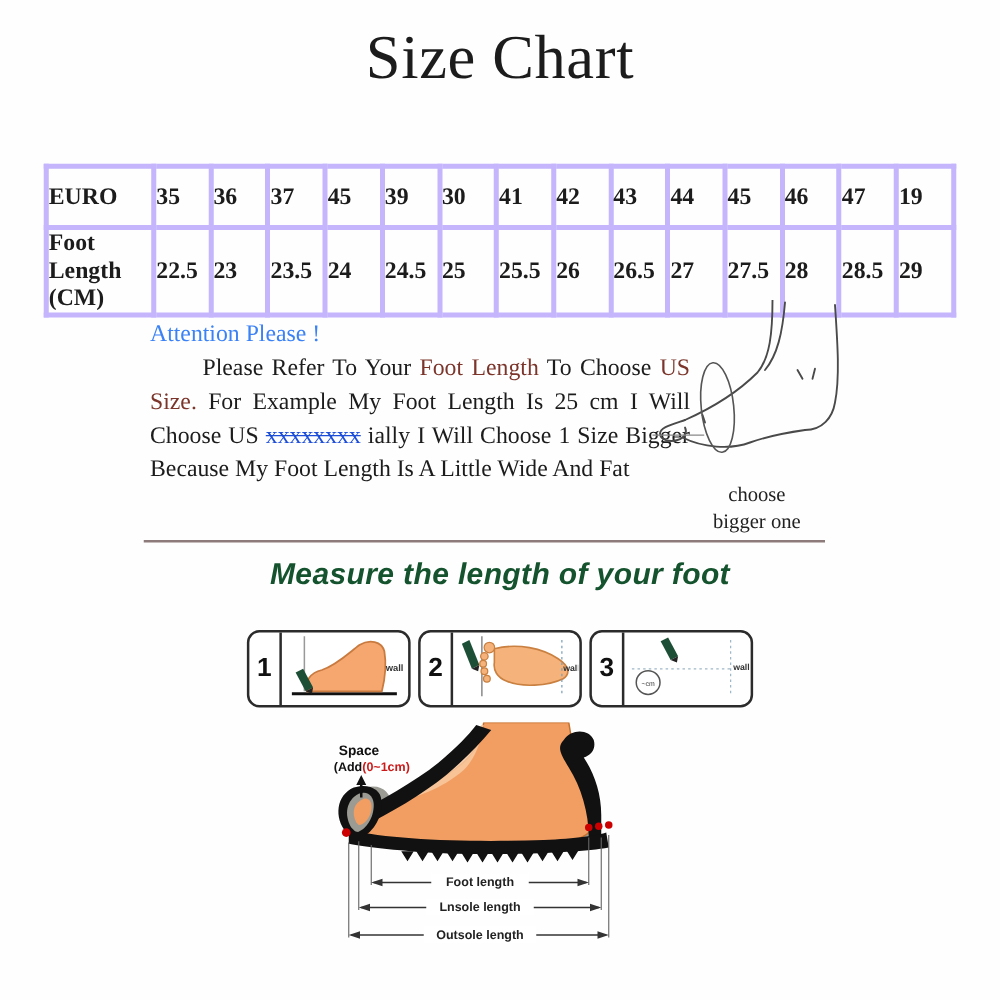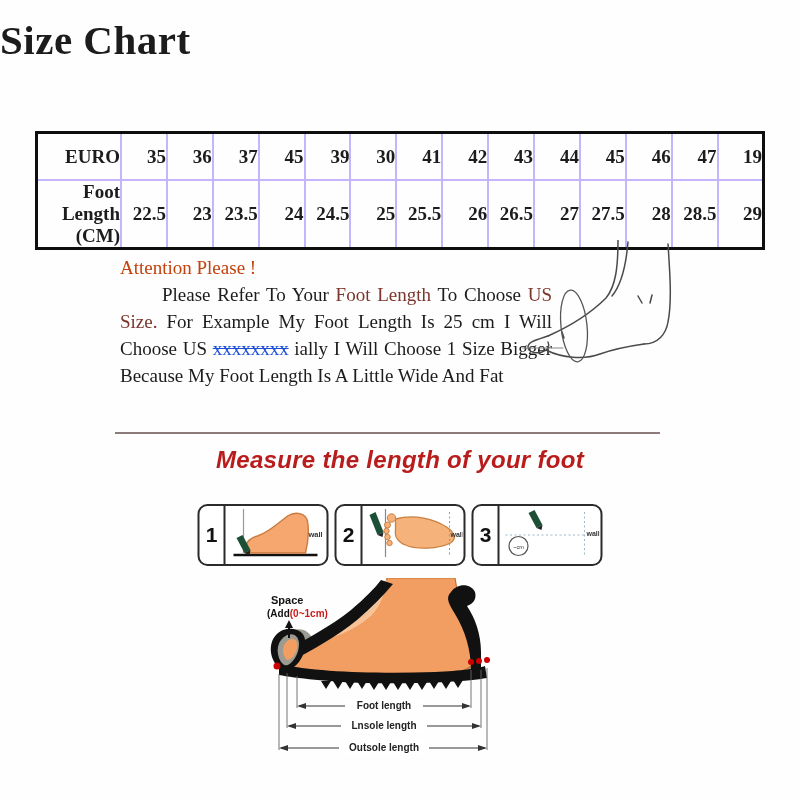--- a/index.html
+++ b/index.html
@@ -1,49 +1,49 @@
 <!DOCTYPE html>
 <html><head>
 <meta charset="utf-8">
 <style>
   html,body{margin:0;padding:0;background:#fff;}
   .page{position:relative;width:800px;height:800px;background:#fefefe;overflow:hidden;
         font-family:"Liberation Serif", serif;color:#1c1c1c;}
 
-  .title{position:absolute;top:16px;left:0;width:100%;
-         font-size:41px;font-weight:bold;letter-spacing:.5px;}
+  .title{position:absolute;top:16px;left:0;width:100%;text-align:center;
+         font-size:50px;font-weight:normal;letter-spacing:.5px;}
   .subtitle{position:absolute;top:82px;left:0;width:100%;text-align:center;
             font-size:21px;font-weight:bold;}
   .subtitle .hl{color:#7b241c;}
 
   table.size{position:absolute;left:35px;top:131px;width:730px;border-collapse:collapse;
              table-layout:fixed;}
-  table.size td{border:2px solid #c4b5fd;text-align:right;vertical-align:middle;
+  table.size td{border:4px solid #c4b5fd;text-align:left;vertical-align:middle;
                 font-weight:bold;font-size:19px;padding:0;}
   table.size{border:3px solid #0e0e0e;}
   table.size tr:first-child td{height:45px;}
   table.size tr:last-child td{height:59px;}
   td.rowlabel{width:82px;font-size:18px;}
   td.rowlabel2{width:82px;font-size:15.5px;line-height:1.15;white-space:pre-line;}
 
   .attention{position:absolute;left:120px;top:254px;width:432px;font-size:19px;line-height:27px;}
-  .attention .att-head{color:#c2410c;}
+  .attention .att-head{color:#3b82f6;}
   .attention p{margin:0;text-align:justify;text-indent:42px;}
   .darkred{color:#7b352b;}
   .redx{color:#1d4ed8;text-decoration:line-through;}
 
   .foot-sketch{position:absolute;left:522px;top:240px;width:180px;height:130px;}
   .choose-note{position:absolute;left:548px;top:385px;width:115px;text-align:center;
                font-size:16.5px;line-height:21px;color:#222;}
 
   .divider{position:absolute;left:115px;top:432px;width:545px;height:2px;background:#8d7b7b;}
 
   .measure-heading{position:absolute;top:446px;left:0;width:100%;text-align:center;
                    font-family:"Liberation Sans", sans-serif;font-weight:bold;font-style:italic;
-                   font-size:24px;color:#b91c1c;letter-spacing:.3px;}
+                   font-size:24px;color:#14532d;letter-spacing:.3px;}
 
   .steps{position:absolute;top:504px;left:50%;transform:translateX(-50%);
          display:flex;gap:6px;}
   .panel{width:131px;height:62px;border:2.5px solid #2b2b2b;border-radius:10px;background:#fff;
          display:flex;align-items:stretch;box-sizing:border-box;}
   .panel .num{width:24px;border-right:2px solid #2b2b2b;display:flex;align-items:center;
               justify-content:center;font-family:"Liberation Sans", sans-serif;
               font-weight:bold;font-size:21px;color:#111;}
   .panel .art{flex:1;position:relative;}
   .panel svg{position:absolute;left:0;top:0;}
@@ -117,20 +117,24 @@
       <path d="M26,96 C14,100 6,102 6,107 C6,112 14,114 20,112 C26,110 28,106 26,102"></path>
       <path d="M24,110 C40,118 62,120 78,114 C92,109 108,106 122,104"></path>
       <path d="M116,56 l4,7"></path>
       <path d="M130,55 l-2,8"></path>
       <path d="M40,92 l2,6"></path>
       <ellipse cx="52" cy="86" rx="13" ry="36" transform="rotate(-6 52 86)" stroke="#555" stroke-width="1.3"></ellipse>
       <line x1="0" y1="108" x2="41" y2="108" stroke="#888" stroke-width="1"></line>
     </g>
   </svg>
 
+  <div class="choose-note">
+    <div>choose</div>
+    <div>bigger one</div>
+  </div>
 
   <div class="divider"></div>
 
   <div class="measure-heading">Measure the length of your foot</div>
 
   <div class="steps">
 
     <div class="panel">
       <div class="num">1</div>
       <div class="art">

